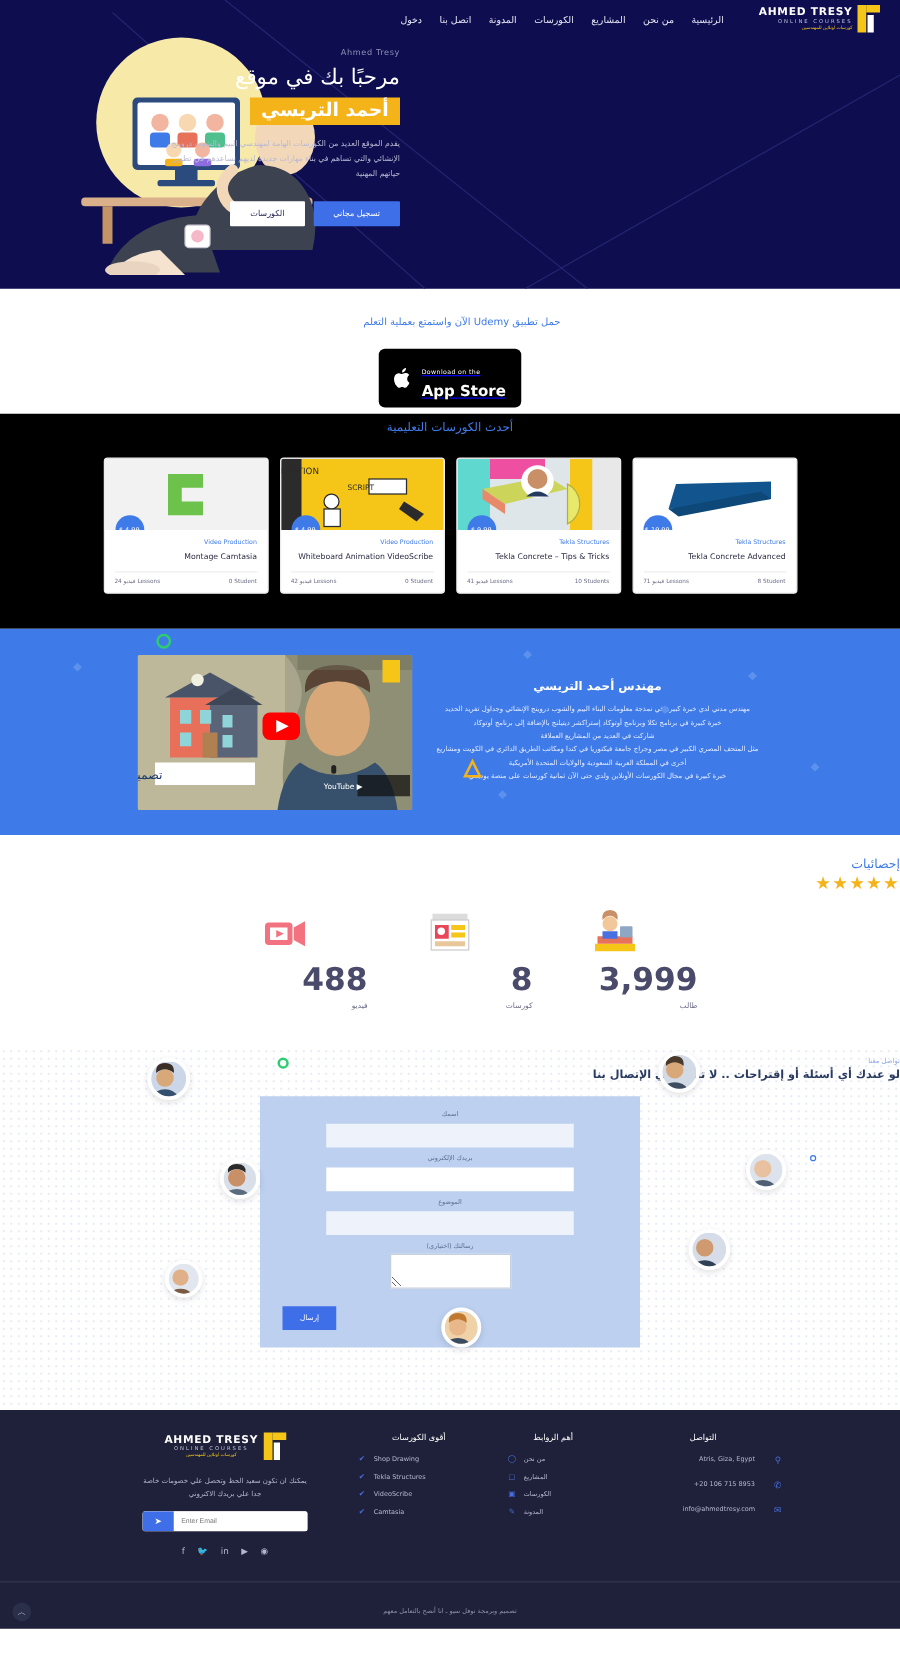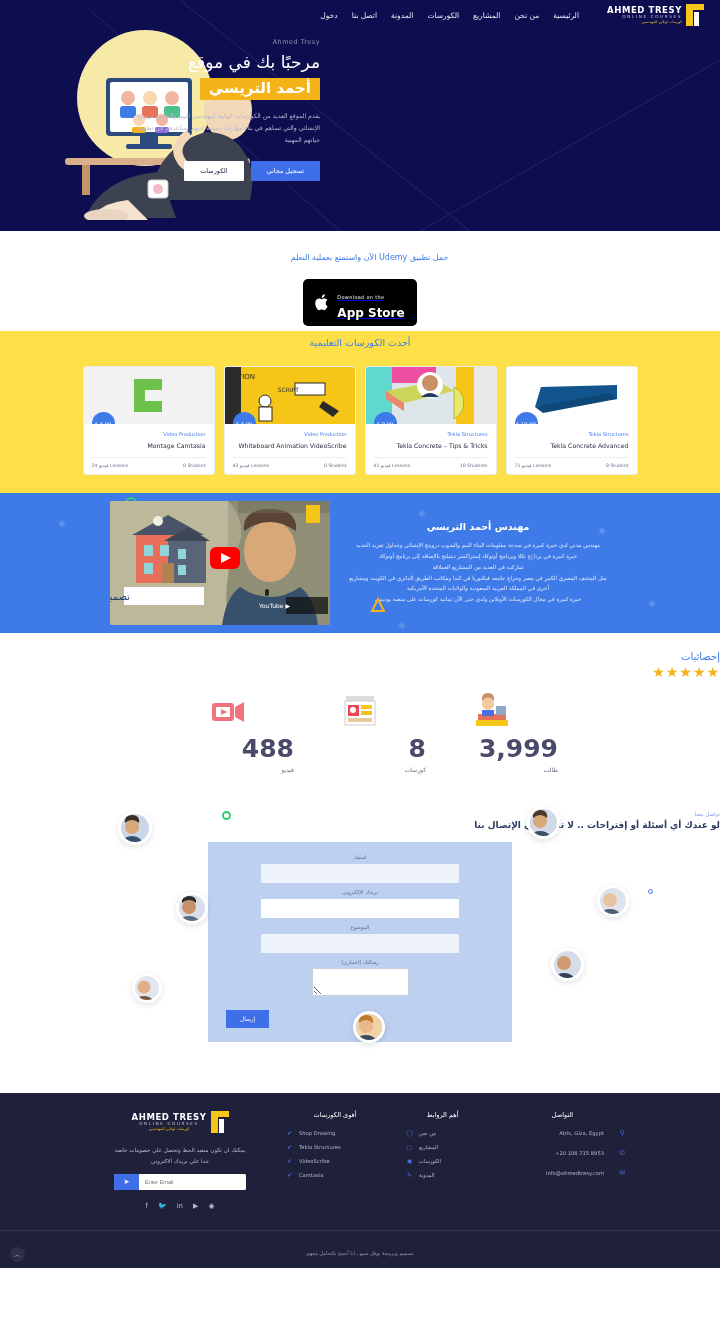--- a/index.html
+++ b/index.html
@@ -44,37 +44,37 @@
   .apps { height: 100px; background: #fff; text-align: center; padding-top: 22px; }
   .apps-title { color: #3f7be8; font-size: 8px; margin-left: 19px; }
   .badges { display: flex; justify-content: center; gap: 120px; margin-top: 17px; }
   .badge { background: #000; border-radius: 5px; display: flex; align-items: center;
            gap: 6px; padding: 6px 12px; direction: ltr; }
   .badge .bt { text-align: left; line-height: 1.1; }
   .badge .bt .s { color: #fff; font-size: 5px; letter-spacing: .3px; }
   .badge .bt .b { color: #fff; font-size: 12px; font-weight: bold; font-family: "DejaVu Sans", sans-serif; }
 
   
-  .courses { background: #fde047; padding: 6px 0 18px; }
+  .courses { background: #000000; padding: 6px 0 28px; }
   .sec-title { text-align: center; color: #3f7be8; font-size: 9.5px; margin-bottom: 18px; }
   .cards { display: flex; justify-content: center; gap: 9px; }
   .card { width: 132px; background: #fff; border: 1px solid #ececec; border-radius: 3px;
           overflow: hidden; position: relative; }
   .card-img { height: 57px; position: relative; overflow: hidden; }
   .price { position: absolute; left: 8px; bottom: -11px; width: 23px; height: 23px; border-radius: 50%;
            background: #3f7be8; color: #fff; font-size: 5.2px; display: flex; align-items: center;
            justify-content: center; direction: ltr; z-index: 3; }
   .card-body { padding: 7px 8px 0; }
   .cat { color: #3f7be8; font-size: 5px; font-family: "DejaVu Sans", sans-serif; }
   .cname { color: #2b2b44; font-size: 6.2px; margin-top: 5px; font-family: "DejaVu Sans", sans-serif; }
   .card-meta { display: flex; justify-content: space-between; border-top: 1px solid #eee;
                margin: 8px 8px 0; padding: 5px 0 6px; font-size: 4.6px; color: #6d6d88; direction: ltr; }
 
   
-  .bio { background: #3f7be8; height: 140px; display: flex; align-items: center;
+  .bio { background: #3f7be8; height: 165px; display: flex; align-items: center;
          justify-content: center; gap: 16px; position: relative; overflow: hidden; }
   .video { width: 220px; height: 124px; position: relative; border-radius: 2px; overflow: hidden; }
   .bio-text { width: 265px; text-align: center; }
   .bio-h { color: #fff; font-size: 9.5px; font-weight: bold; margin-bottom: 8px; }
   .bio-p { color: #e4ecff; font-size: 5.5px; line-height: 1.95; }
 
   
   .stats { background: #fff; padding: 18px 0 30px; }
   .stats-h { color: #3f7be8; font-size: 10px; }
   .stars { color: #f5b31a; font-size: 14px; letter-spacing: 1px; margin-top: 2px; }

